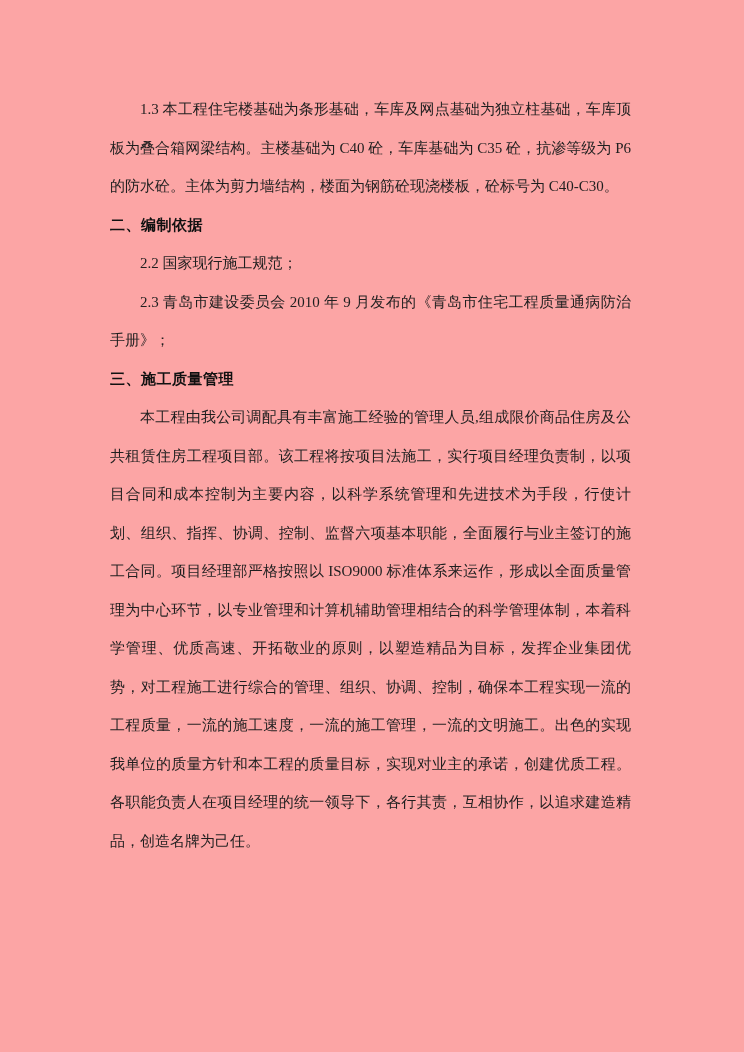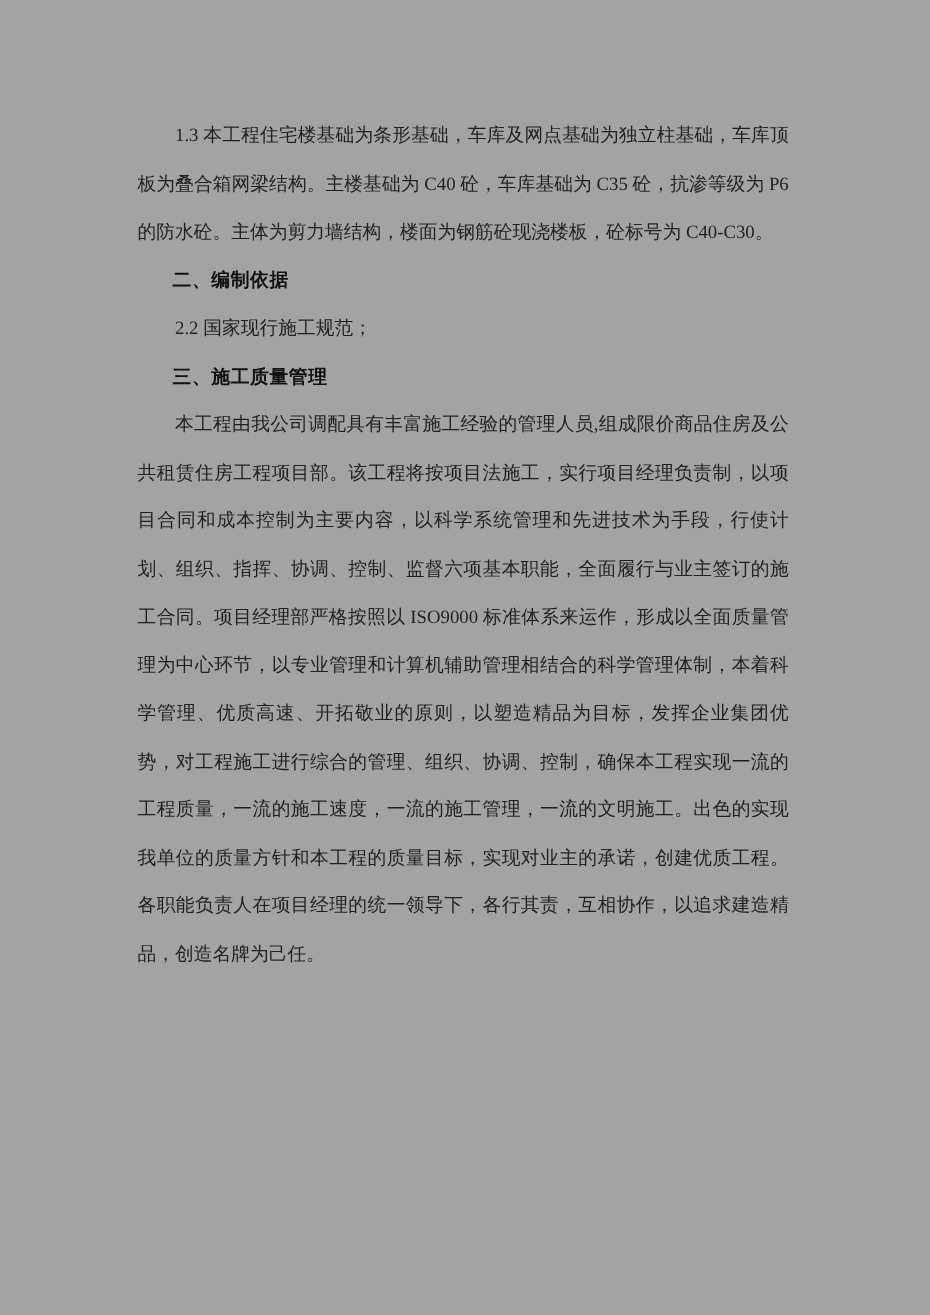--- a/index.html
+++ b/index.html
@@ -4,21 +4,21 @@
 <style>
   html, body {
     margin: 0;
     padding: 0;
     background: #ffffff;
   }
   .page {
     position: relative;
     width: 744px;
     height: 1052px;
-    background: #a3a3a3;
+    background: #fca5a5;
     overflow: hidden;
     font-family: "Liberation Serif", "DejaVu Serif", serif;
     color: #1f1f1f;
   }
   .content {
     position: absolute;
     left: 110px;
     top: 90px;
     width: 521px;
     font-size: 15px;
@@ -30,27 +30,27 @@
     padding: 0;
   }
   .para {
     text-indent: 2em;
   }
   .heading {
     font-weight: bold;
     color: #111111;
     text-indent: 0;
     letter-spacing: 0.5px;
-    margin-left: 28px;
   }
 </style>
 </head>
 <body>
 
 <div class="page">
   <div class="content">
     <p class="block para">1.3 本工程住宅楼基础为条形基础，车库及网点基础为独立柱基础，车库顶板为叠合箱网梁结构。主楼基础为 C40 砼，车库基础为 C35 砼，抗渗等级为 P6 的防水砼。主体为剪力墙结构，楼面为钢筋砼现浇楼板，砼标号为 C40-C30。</p>
     <h2 class="block heading" style="font-size:inherit;">二、编制依据</h2>
     <p class="block para">2.2 国家现行施工规范；</p>
+    <p class="block para">2.3 青岛市建设委员会 2010 年 9 月发布的《青岛市住宅工程质量通病防治手册》；</p>
     <h2 class="block heading" style="font-size:inherit;">三、施工质量管理</h2>
     <p class="block para">本工程由我公司调配具有丰富施工经验的管理人员,组成限价商品住房及公共租赁住房工程项目部。该工程将按项目法施工，实行项目经理负责制，以项目合同和成本控制为主要内容，以科学系统管理和先进技术为手段，行使计划、组织、指挥、协调、控制、监督六项基本职能，全面履行与业主签订的施工合同。项目经理部严格按照以 ISO9000 标准体系来运作，形成以全面质量管理为中心环节，以专业管理和计算机辅助管理相结合的科学管理体制，本着科学管理、优质高速、开拓敬业的原则，以塑造精品为目标，发挥企业集团优势，对工程施工进行综合的管理、组织、协调、控制，确保本工程实现一流的工程质量，一流的施工速度，一流的施工管理，一流的文明施工。出色的实现我单位的质量方针和本工程的质量目标，实现对业主的承诺，创建优质工程。各职能负责人在项目经理的统一领导下，各行其责，互相协作，以追求建造精品，创造名牌为己任。</p>
   </div>
 </div>
 
 </body></html>

